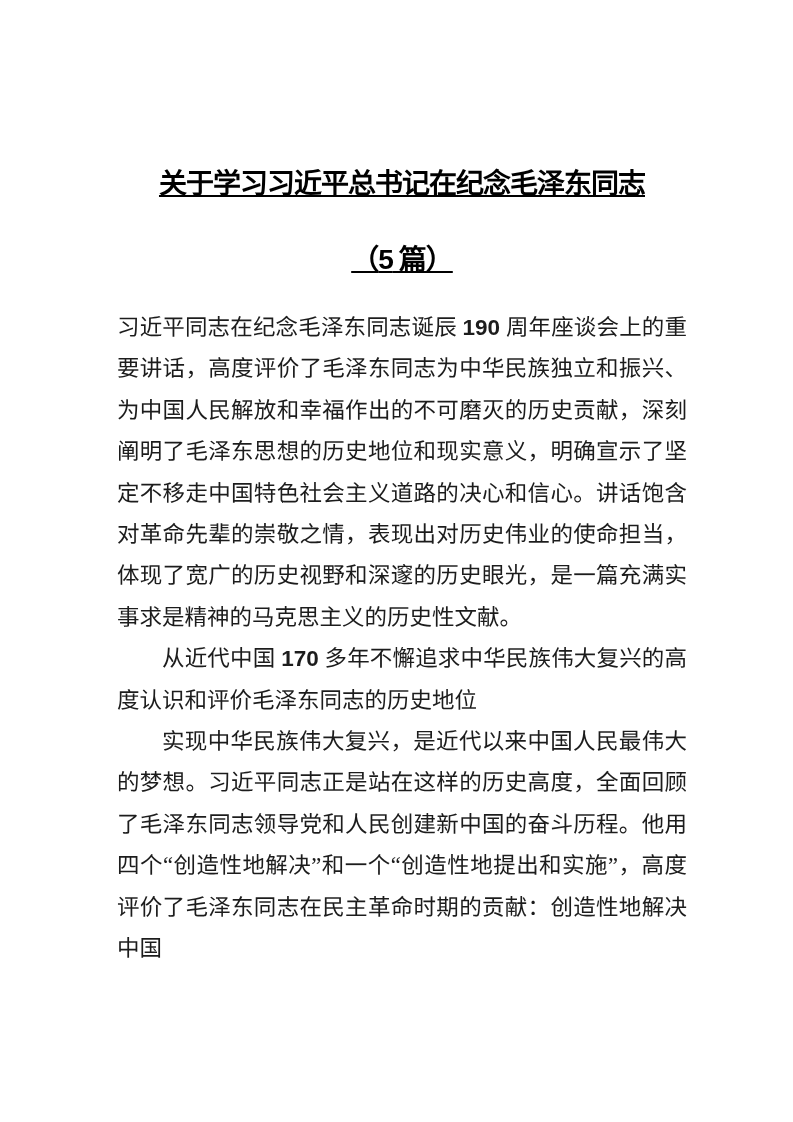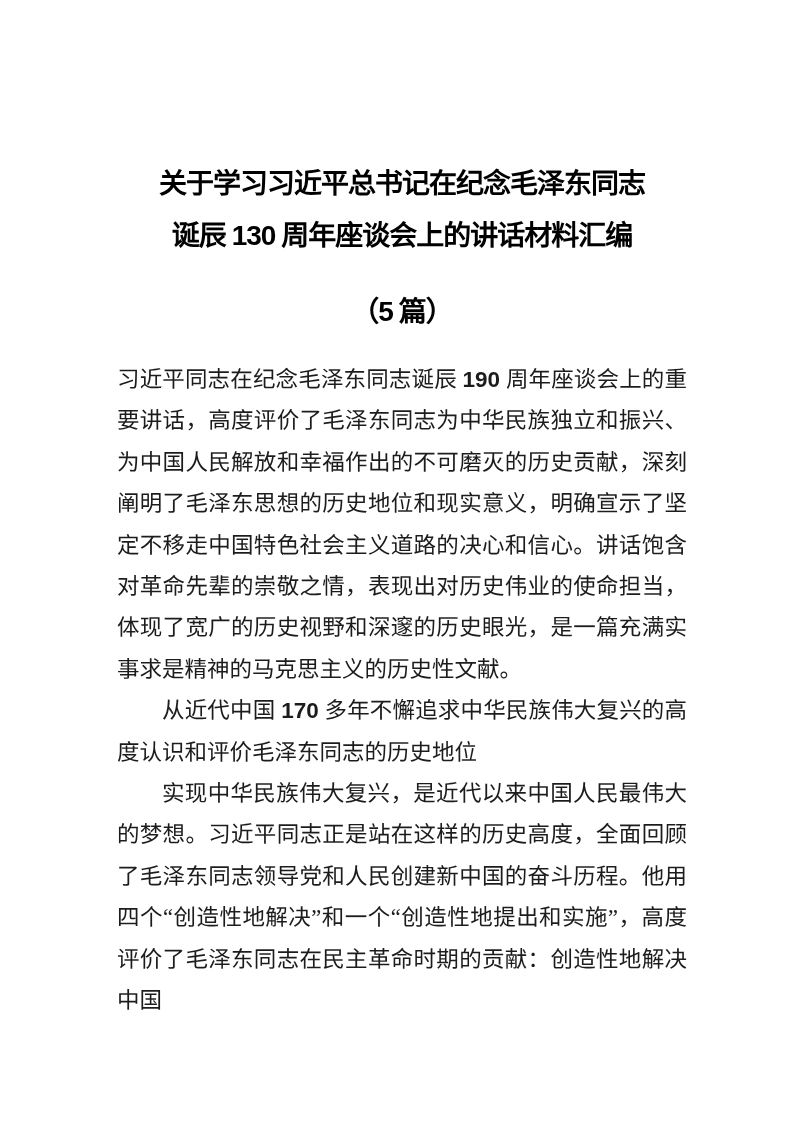--- a/index.html
+++ b/index.html
@@ -15,20 +15,21 @@
     overflow: hidden;
   }
   .content {
     box-sizing: border-box;
     width: 793px;
     height: 1122px;
     padding: 158px 106px 0 117px;
   }
   .title-block {
     text-align: center;
+    text-decoration: underline;
   }
   .title-line {
     font-family: "Liberation Serif", "DejaVu Serif", serif;
     font-weight: 700;
     font-size: 28px;
     line-height: 52px;
     letter-spacing: -1px;
     color: #000000;
     white-space: nowrap;
   }
@@ -64,21 +65,20 @@
     font-weight: 700;
   }
 </style>
 </head>
 <body>
 
 <div class="page">
   <div class="content">
     <div class="title-block">
       <div class="title-line">关于学习习近平总书记在纪念毛泽东同志</div>
-      <div class="title-line">诞辰 <span class="num">130</span> 周年座谈会上的讲话材料汇编</div>
       <div class="subtitle">（<span class="num">5</span> 篇）</div>
     </div>
     <div class="body-text" id="paragraphs">
         <p class="para">习近平同志在纪念毛泽东同志诞辰 <span class="num">190</span> 周年座谈会上的重要讲话，高度评价了毛泽东同志为中华民族独立和振兴、为中国人民解放和幸福作出的不可磨灭的历史贡献，深刻阐明了毛泽东思想的历史地位和现实意义，明确宣示了坚定不移走中国特色社会主义道路的决心和信心。讲话饱含对革命先辈的崇敬之情，表现出对历史伟业的使命担当，体现了宽广的历史视野和深邃的历史眼光，是一篇充满实事求是精神的马克思主义的历史性文献。</p>
         <p class="para indent">从近代中国 <span class="num">170</span> 多年不懈追求中华民族伟大复兴的高度认识和评价毛泽东同志的历史地位</p>
         <p class="para indent">实现中华民族伟大复兴，是近代以来中国人民最伟大的梦想。习近平同志正是站在这样的历史高度，全面回顾了毛泽东同志领导党和人民创建新中国的奋斗历程。他用四个“创造性地解决”和一个“创造性地提出和实施”，高度评价了毛泽东同志在民主革命时期的贡献：创造性地解决中国</p>
       </div>
   </div>
 </div>
 

